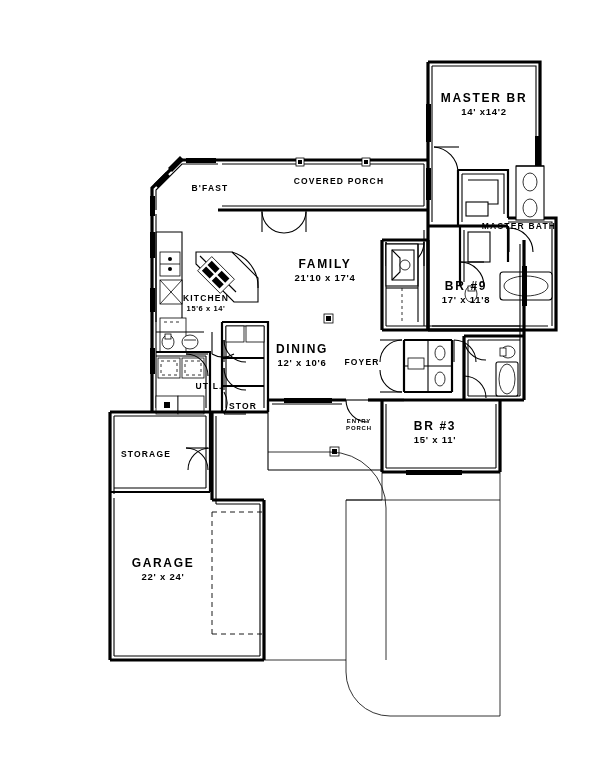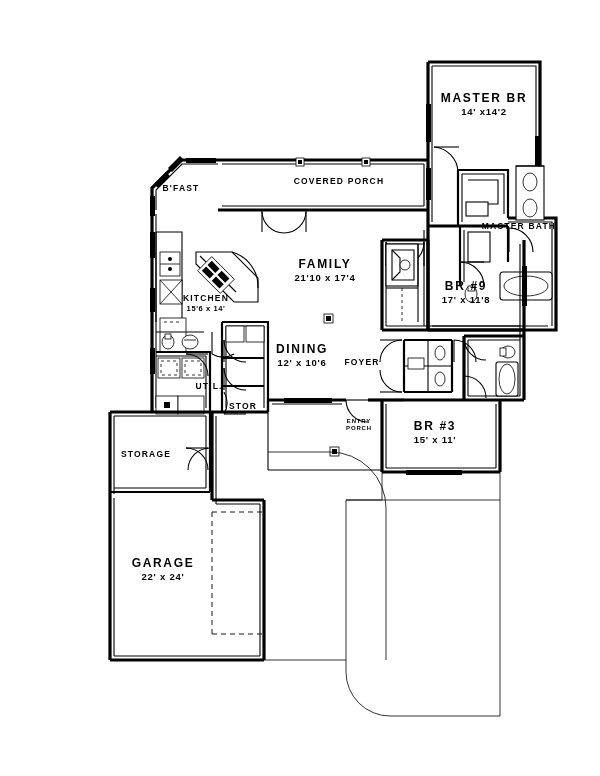--- a/index.html
+++ b/index.html
@@ -490,21 +490,21 @@
 
   <div class="room-label label-sm label-wide" style="left:362px; top:362px;">
     <span class="rl-name">FOYER</span>
   </div>
 
   <div class="room-label label-sm label-wide" style="left:206px; top:303px;">
     <span class="rl-name">KITCHEN</span>
     <span class="rl-dim">15'6  x  14'</span>
   </div>
 
-  <div class="room-label label-sm label-wide" style="left:181px; top:188px;">
+  <div class="room-label label-sm label-wide" style="left:210px; top:188px;">
     <span class="rl-name">B'FAST</span>
   </div>
 
   <div class="room-label label-sm label-wide" style="left:169px; top:386px;margin-left:40px;">
     <span class="rl-name">UTIL.</span>
   </div>
 
   <div class="room-label label-sm label-wide" style="left:243px; top:406px;">
     <span class="rl-name">STOR</span>
   </div>

